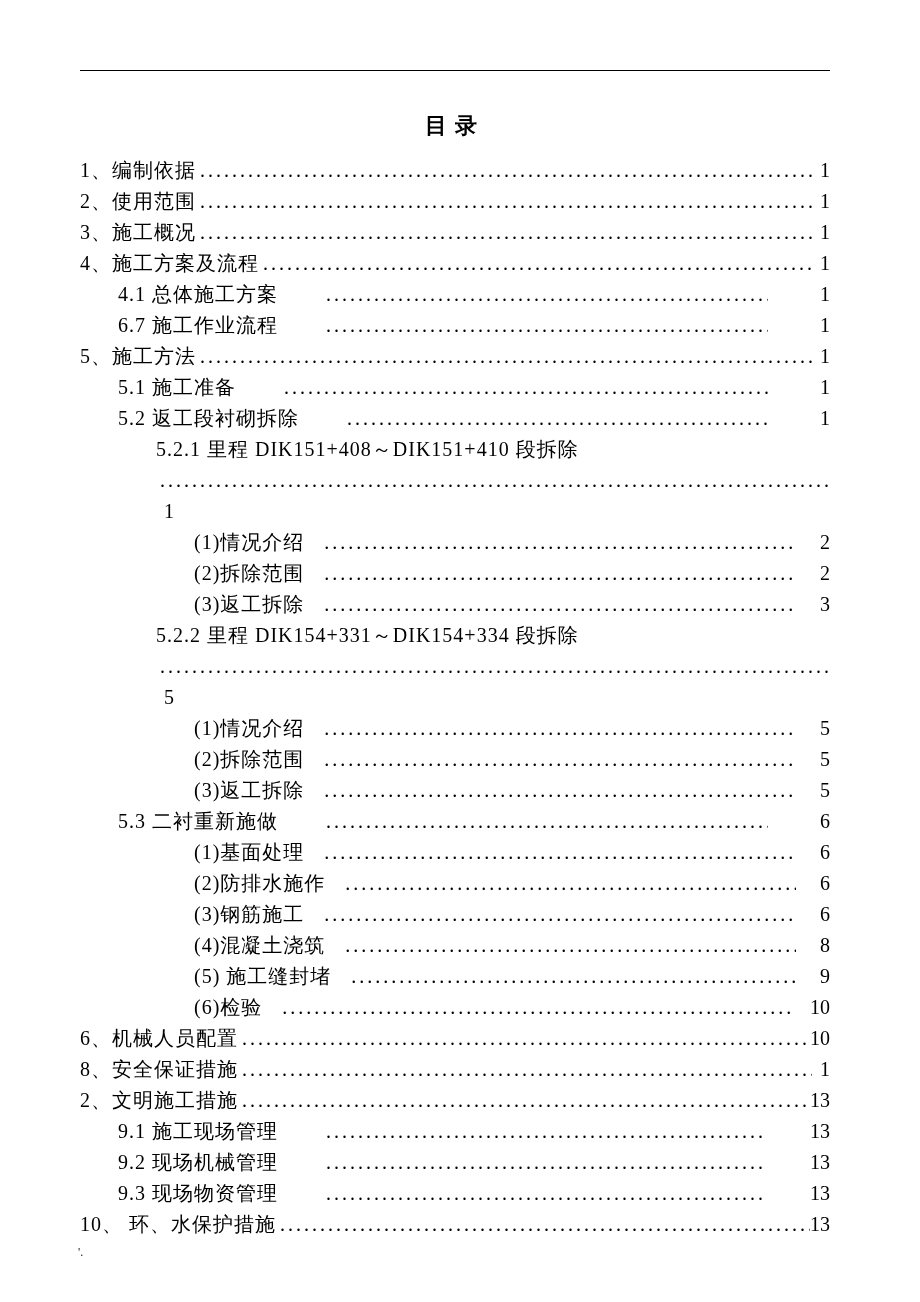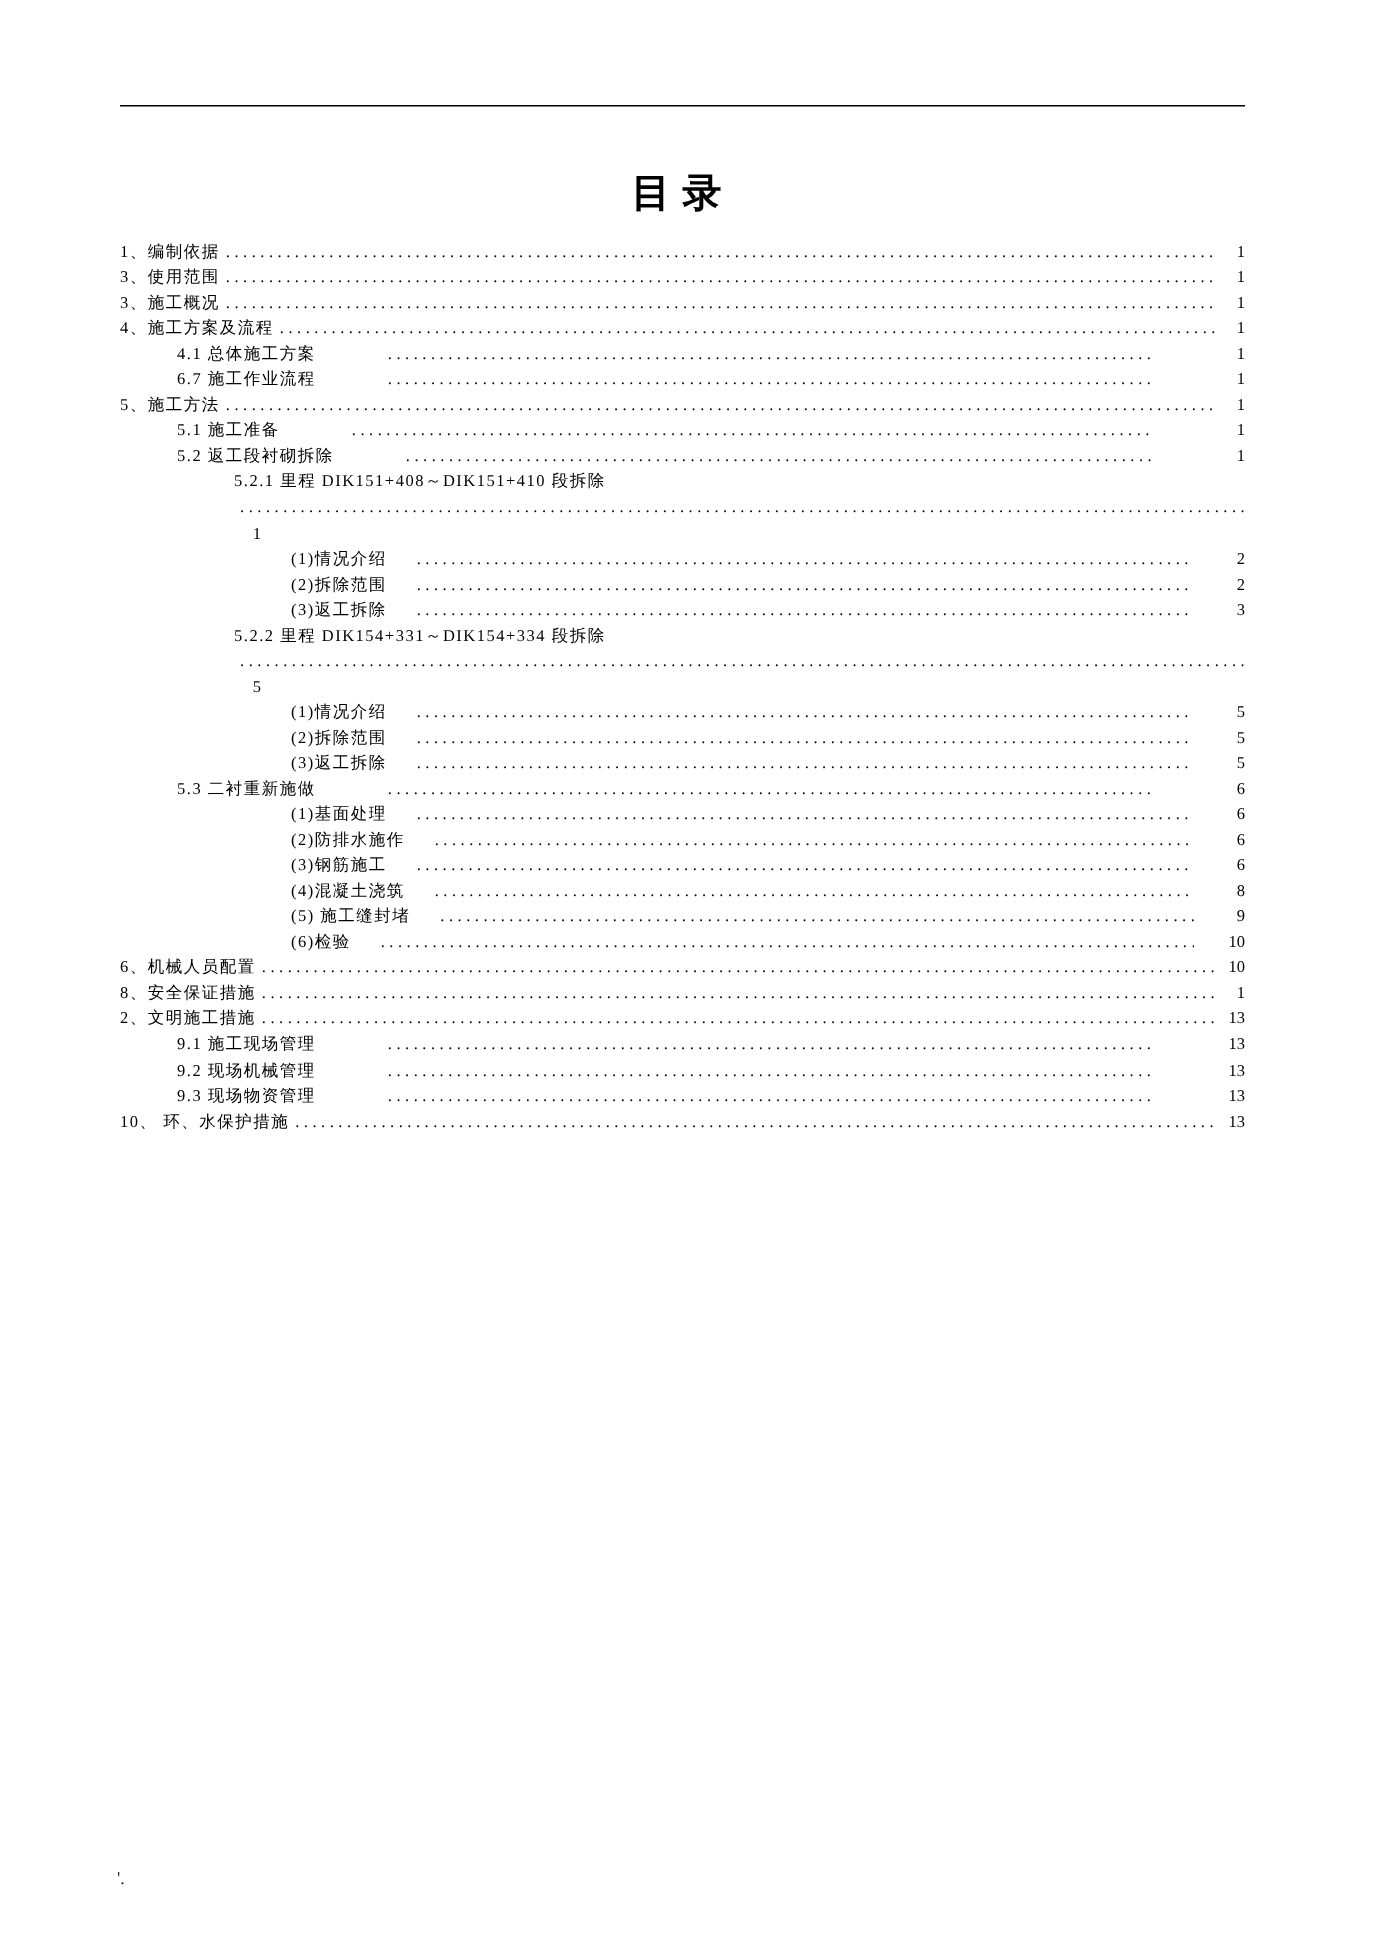--- a/index.html
+++ b/index.html
@@ -12,28 +12,28 @@
     }
     .page {
       padding: 70px 90px 40px 80px;
     }
     .hr-top {
       border-top: 1px solid #000;
       margin-bottom: 40px;
     }
     .title {
       text-align: center;
-      font-size: 26px;
+      font-size: 22px;
       font-weight: bold;
       letter-spacing: 8px;
       margin-bottom: 14px;
       font-family: "SimSun", "宋体", serif;
     }
     .toc {
-      font-size: 11px;
+      font-size: 20px;
       line-height: 1.55;
     }
     .toc-row {
       display: flex;
       align-items: baseline;
       white-space: nowrap;
       overflow: hidden;
     }
     .toc-row.l1 { padding-left: 0; }
     .toc-row.l2 { padding-left: 38px; gap: 44px; }
@@ -72,21 +72,21 @@
 <div class="page">
   <div class="hr-top"></div>
   <h1 class="title">目录</h1>
   <div class="toc" id="toc">
       <div class="toc-row l1">
         <span class="toc-label">1、编制依据</span>
         <span class="toc-leader"></span>
         <span class="toc-page">1</span>
       </div>
       <div class="toc-row l1">
-        <span class="toc-label">3、使用范围</span>
+        <span class="toc-label">2、使用范围</span>
         <span class="toc-leader"></span>
         <span class="toc-page">1</span>
       </div>
       <div class="toc-row l1">
         <span class="toc-label">3、施工概况</span>
         <span class="toc-leader"></span>
         <span class="toc-page">1</span>
       </div>
       <div class="toc-row l1">
         <span class="toc-label">4、施工方案及流程</span>

